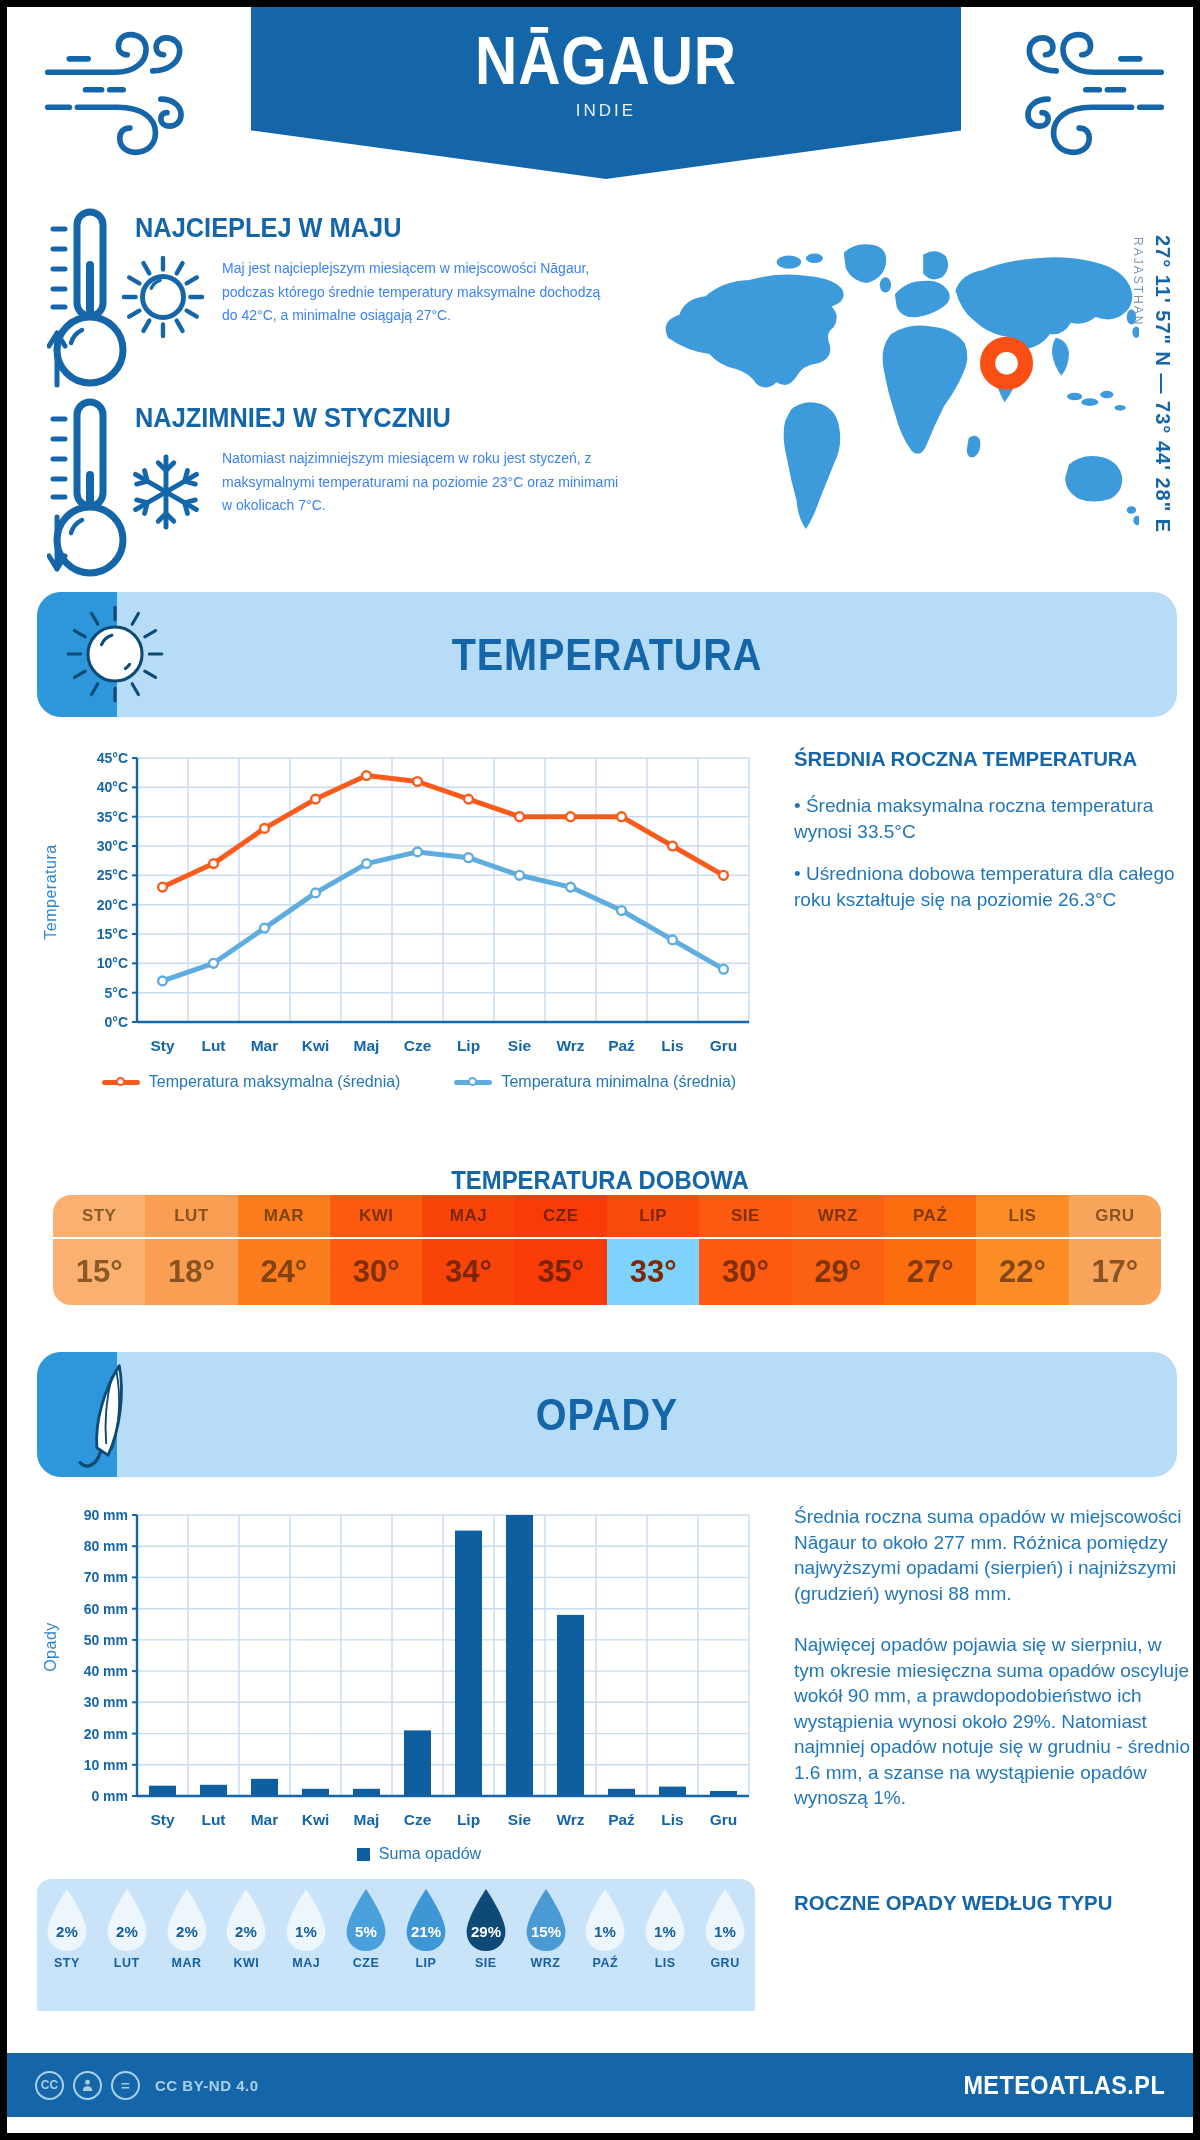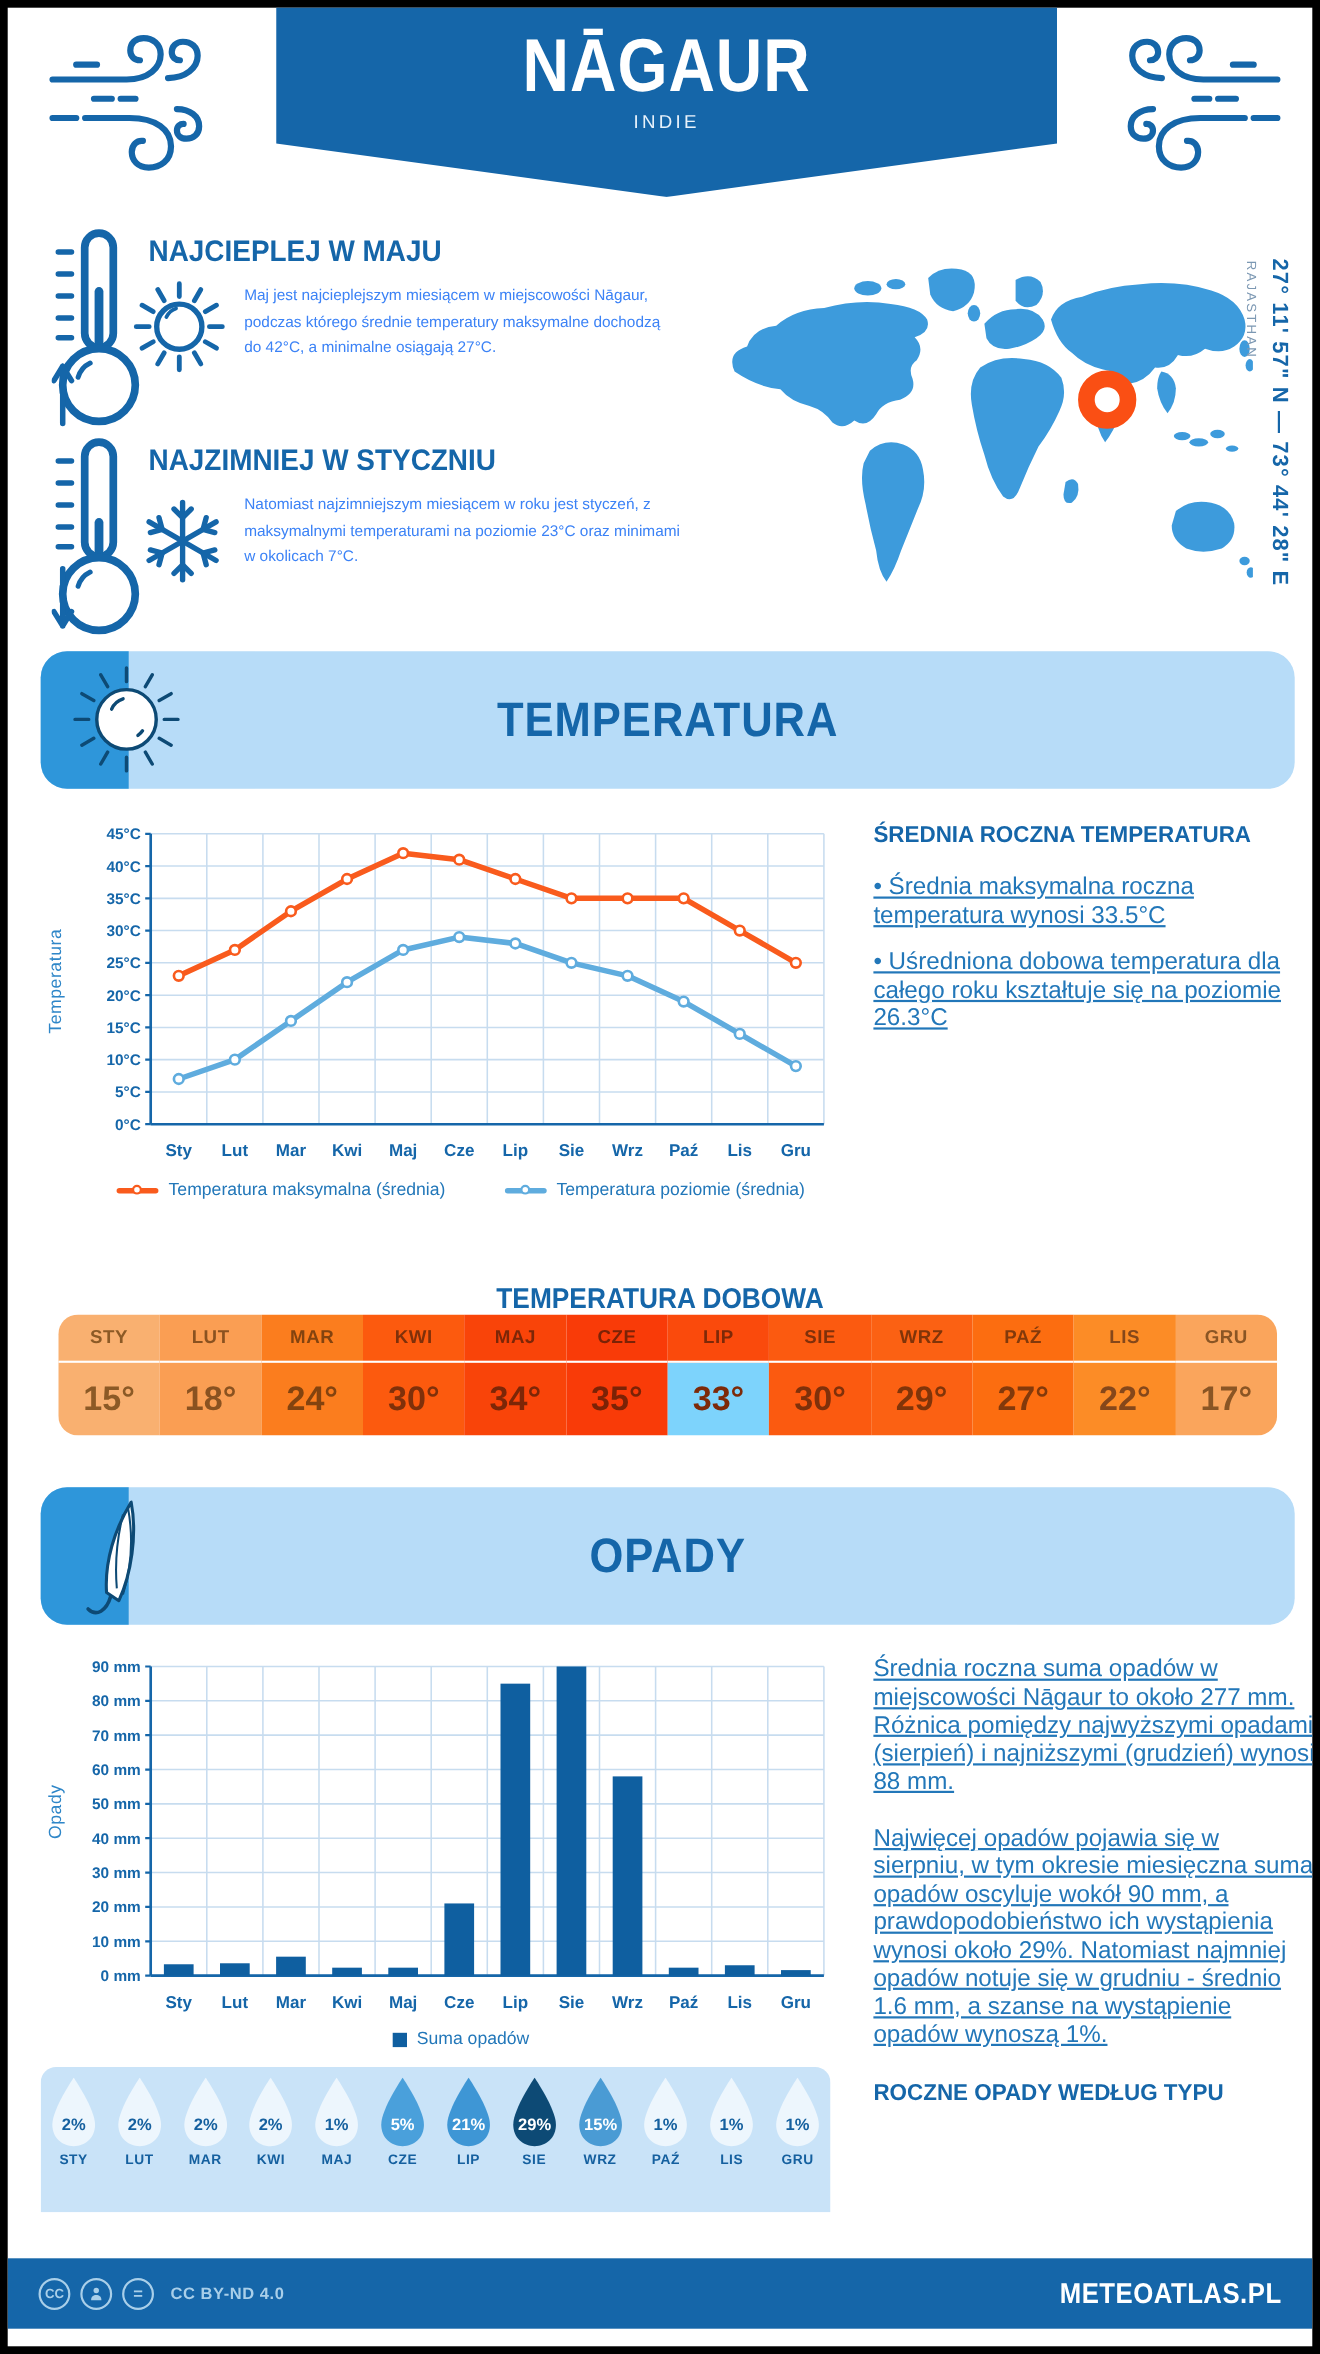--- a/index.html
+++ b/index.html
@@ -41,21 +41,21 @@
   .leg-row{display:flex;justify-content:center;gap:54px;}
   .leg-item{display:flex;align-items:center;gap:9px;font-size:16px;color:#2277B9;}
   .leg-line{position:relative;width:38px;height:5px;border-radius:3px;display:inline-block;}
   .ring{position:absolute;left:14px;top:-2.5px;width:5px;height:5px;background:#fff;
         border:2.5px solid #999;border-radius:50%;}
   .swatch{width:13px;height:13px;display:inline-block;}
 
   
   .col-head{font-size:21px;font-weight:bold;color:#1566A9;margin:0;white-space:nowrap;
             transform:scaleX(.97);transform-origin:left;}
-  .bullet,.col-par{font-size:22px;line-height:25.5px;color:#2277B9;margin:0 0 17px 0;text-decoration:underline;}
+  .bullet,.col-par{font-size:19px;line-height:25.5px;color:#2277B9;margin:0 0 17px 0;}
   .col-par{margin:0 0 26px 0;}
 
   
   .center-title{left:0;right:0;text-align:center;font-size:26px;font-weight:bold;
                 color:#1566A9;transform:scaleX(.92);}
   .db{display:grid;grid-template-columns:repeat(12,1fr);border-radius:18px;overflow:hidden;}
   .db-col{display:flex;flex-direction:column;}
   .db-head{height:42px;display:flex;align-items:center;justify-content:center;
            font-size:17px;font-weight:bold;letter-spacing:.5px;border-bottom:2.5px solid #fff;}
   .db-val{height:66px;display:flex;align-items:center;justify-content:center;
@@ -341,21 +341,21 @@
     <div class="leg-item">
       <span class="leg-line" style="background: rgb(249, 91, 29);">
           <span class="ring" style="border-color: rgb(249, 91, 29);"></span>
         </span>
       <span>Temperatura maksymalna (średnia)</span>
     </div>
     <div class="leg-item">
       <span class="leg-line" style="background: rgb(95, 172, 222);">
           <span class="ring" style="border-color: rgb(95, 172, 222);"></span>
         </span>
-      <span>Temperatura poziomie (średnia)</span>
+      <span>Temperatura minimalna (średnia)</span>
     </div>
   </div>
 
   <h3 class="abs col-head" style="left:787px;top:740px">ŚREDNIA ROCZNA TEMPERATURA</h3>
   <div class="abs" style="left:787px;top:786px;width:398px">
     <p class="bullet">• Średnia maksymalna roczna temperatura wynosi 33.5°C</p>
     <p class="bullet">• Uśredniona dobowa temperatura dla całego roku kształtuje się na poziomie 26.3°C</p>
   </div>
 
   <h3 class="abs center-title" style="top:1132px">TEMPERATURA DOBOWA</h3>

